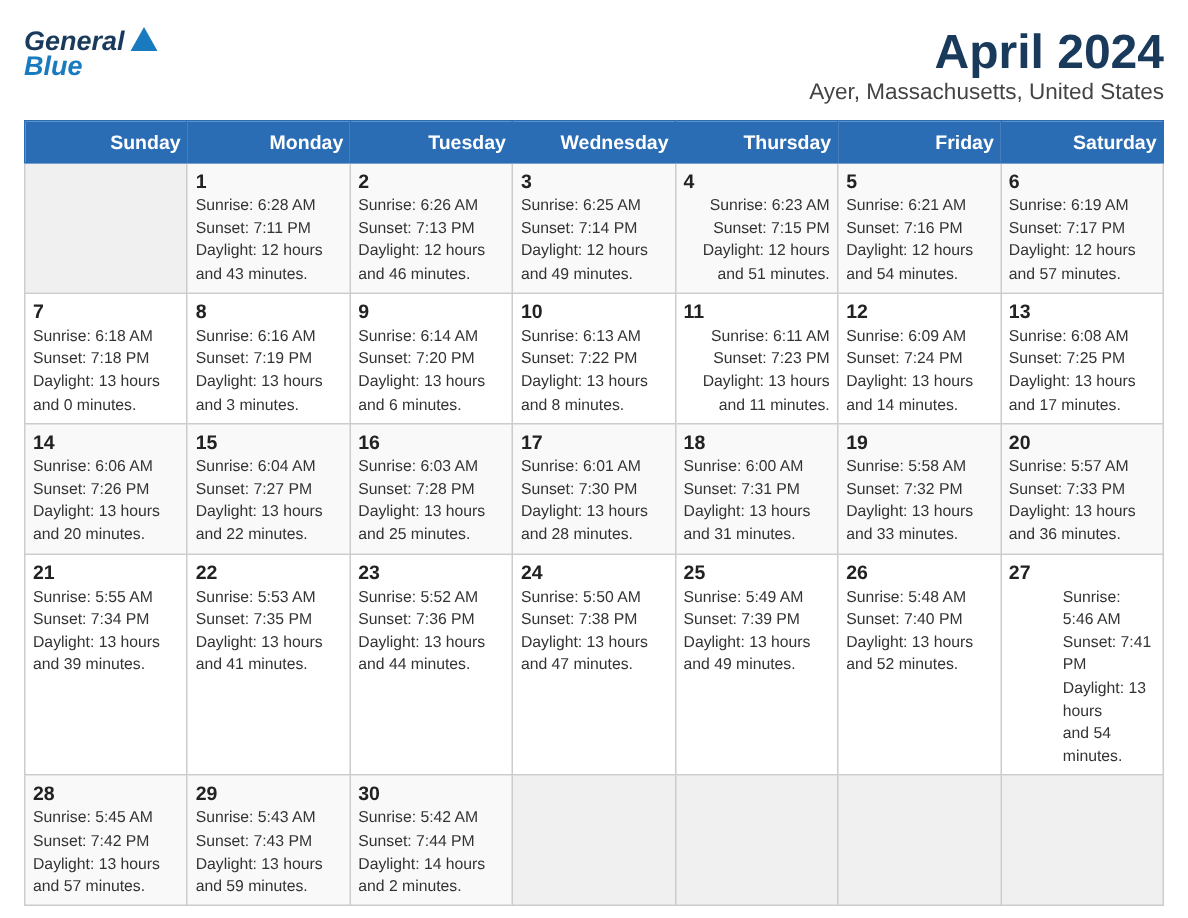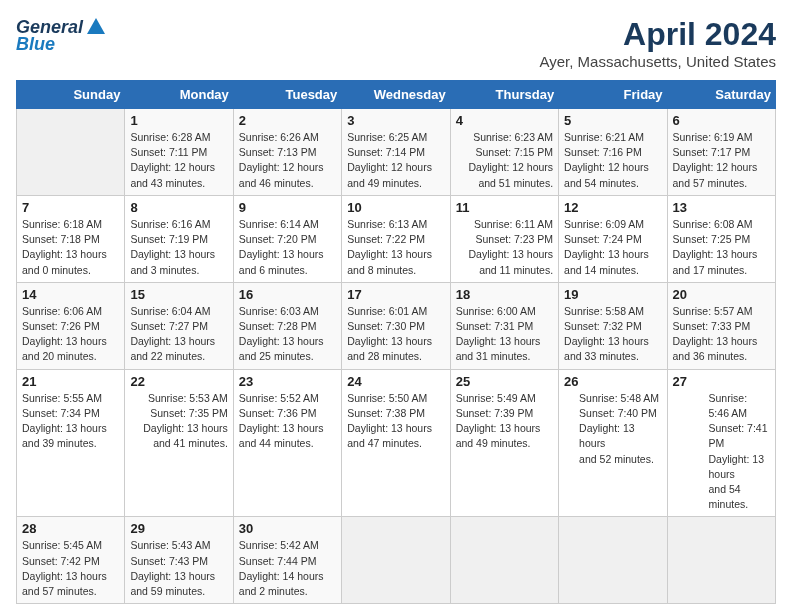--- a/index.html
+++ b/index.html
@@ -263,21 +263,21 @@
       <tr>
         <td>
           <span class="day-num">21</span>
           <div class="day-info" style="white-space: pre-line;">Sunrise: 5:55 AM
 Sunset: 7:34 PM
 Daylight: 13 hours
 and 39 minutes.</div>
         </td>
         <td>
           <span class="day-num">22</span>
-          <div class="day-info" style="white-space: pre-line; text-align: right;">Sunrise: 5:53 AM
+          <div class="day-info" style="white-space: pre-line;">Sunrise: 5:53 AM
 Sunset: 7:35 PM
 Daylight: 13 hours
 and 41 minutes.</div>
         </td>
         <td>
           <span class="day-num">23</span>
           <div class="day-info" style="white-space: pre-line;">Sunrise: 5:52 AM
 Sunset: 7:36 PM
 Daylight: 13 hours
 and 44 minutes.</div>
@@ -291,21 +291,21 @@
         </td>
         <td>
           <span class="day-num">25</span>
           <div class="day-info" style="white-space: pre-line;">Sunrise: 5:49 AM
 Sunset: 7:39 PM
 Daylight: 13 hours
 and 49 minutes.</div>
         </td>
         <td>
           <span class="day-num">26</span>
-          <div class="day-info" style="white-space: pre-line; margin-left: 15px;">Sunrise: 5:48 AM
+          <div class="day-info" style="white-space: pre-line;">Sunrise: 5:48 AM
 Sunset: 7:40 PM
 Daylight: 13 hours
 and 52 minutes.</div>
         </td>
         <td>
           <span class="day-num">27</span>
           <div class="day-info" style="white-space: pre-line; margin-left: 36px;">Sunrise: 5:46 AM
 Sunset: 7:41 PM
 Daylight: 13 hours
 and 54 minutes.</div>

